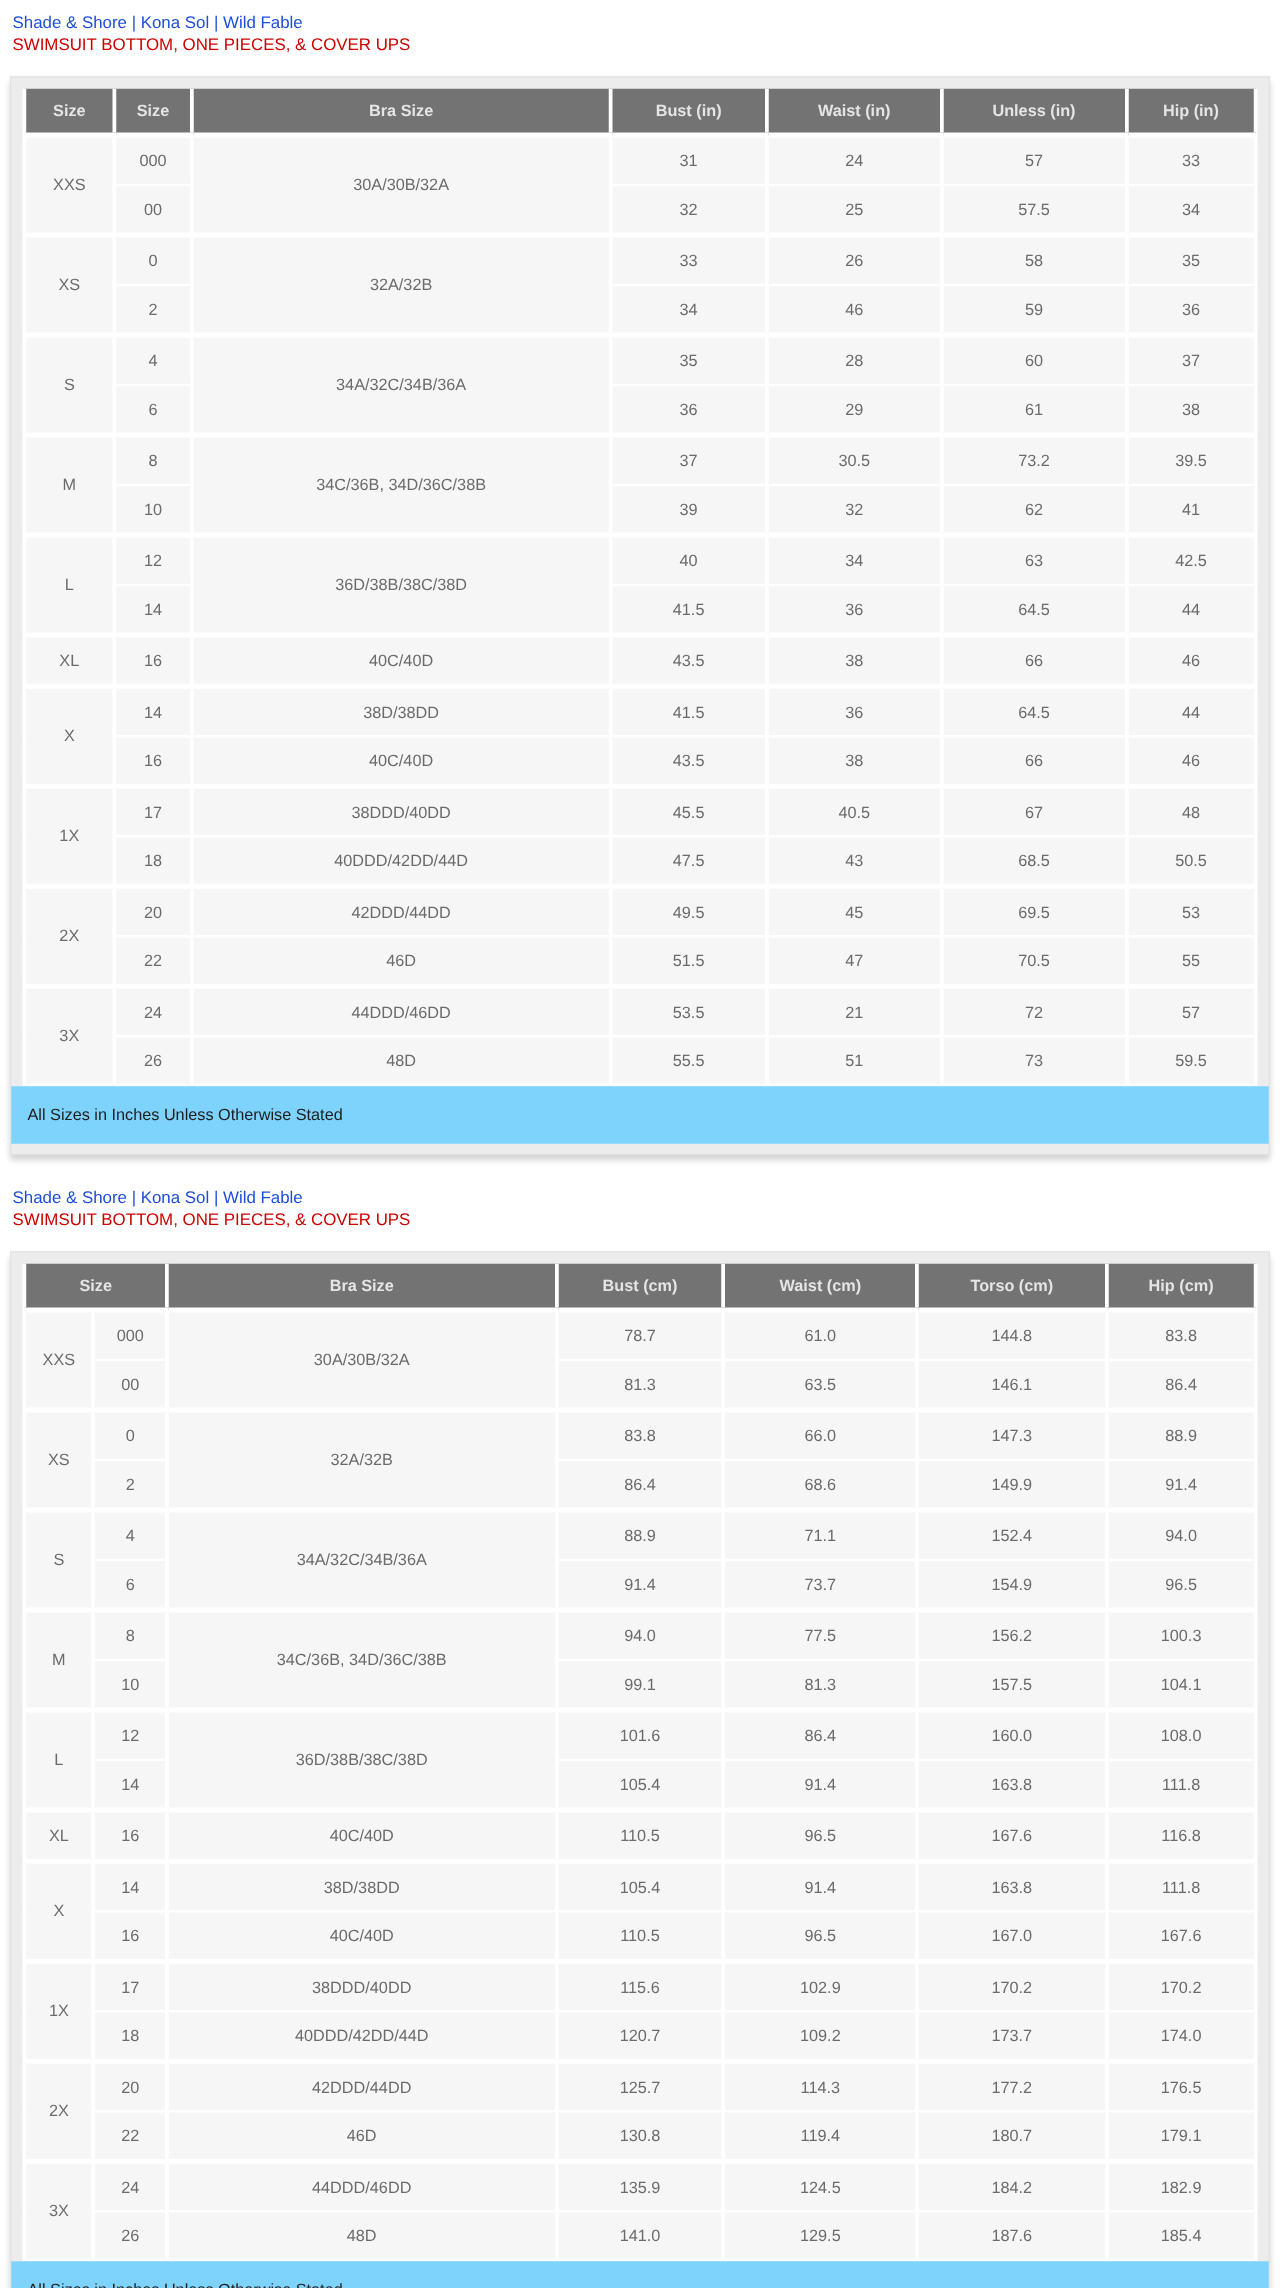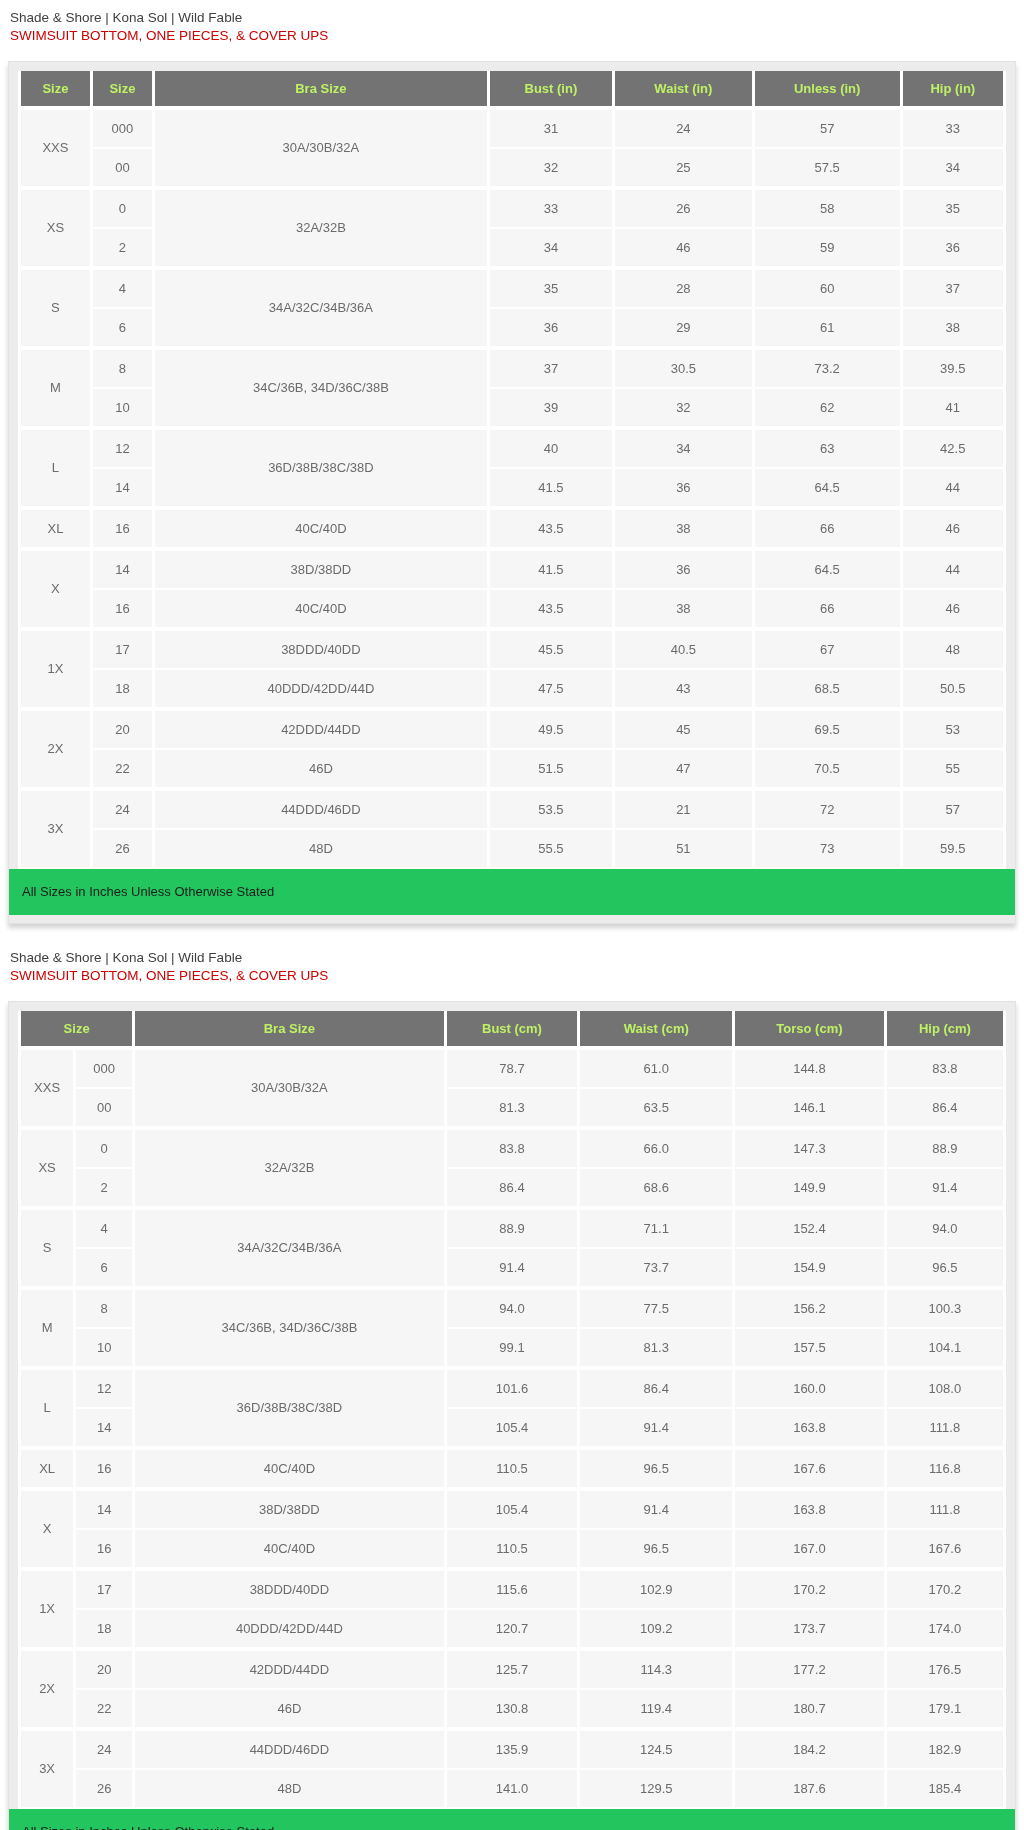--- a/index.html
+++ b/index.html
@@ -5,36 +5,36 @@
   html,body{margin:0;padding:0;background:#ffffff;}
   body{
     width:1024px;
     font-family:"Liberation Sans", sans-serif;
     -webkit-font-smoothing:antialiased;
     padding-top:8px;
     box-sizing:border-box;
   }
   .section{margin:0 8px 26px 8px;}
   .chart-header{margin:2px 0 16px 2px;line-height:1.25;}
-  .brand-list{color:#404040;font-size:13.5px;}
+  .brand-list{color:#1d4ed8;font-size:13.5px;}
   .size-chart-title{color:#cc0000;font-size:13.5px;font-weight:normal;margin-top:1px;}
   .panel{
     background:#ececec;
     border:1px solid #e2e2e2;
     padding:9px 9px 8px 9px;
     box-shadow:0 4px 5px rgba(0,0,0,0.18);
   }
   table.size-table{
     width:100%;
     border-collapse:collapse;
     table-layout:fixed;
   }
   table.size-table th{
     background:#737373;
-    color:#bef264;
+    color:#e5e5e5;
     font-size:13px;
     font-weight:bold;
     padding:10px 4px;
     border:3px solid #ffffff;
     border-top:none;
     text-align:center;
   }
   table.size-table td{
     background:#f6f6f6;
     color:#6b6b6b;
@@ -58,21 +58,21 @@
   .t-in .c-hip{width:10.5%}
   
   .t-cm .c-size1{width:5.6%}
   .t-cm .c-size2{width:6%}
   .t-cm .c-bra{width:31.6%}
   .t-cm .c-bust{width:13.6%}
   .t-cm .c-waist{width:15.7%}
   .t-cm .c-torso{width:15.4%}
   .t-cm .c-hip{width:12.1%}
   .units-footnote{
-    background:#22c55e;
+    background:#7dd3fc;
     margin:0 -9px;
     padding:15px 10px 16px 13px;
     color:#1d1d1d;
     font-size:13px;
   }
 </style>
 </head>
 <body>
 
 <div class="section">

